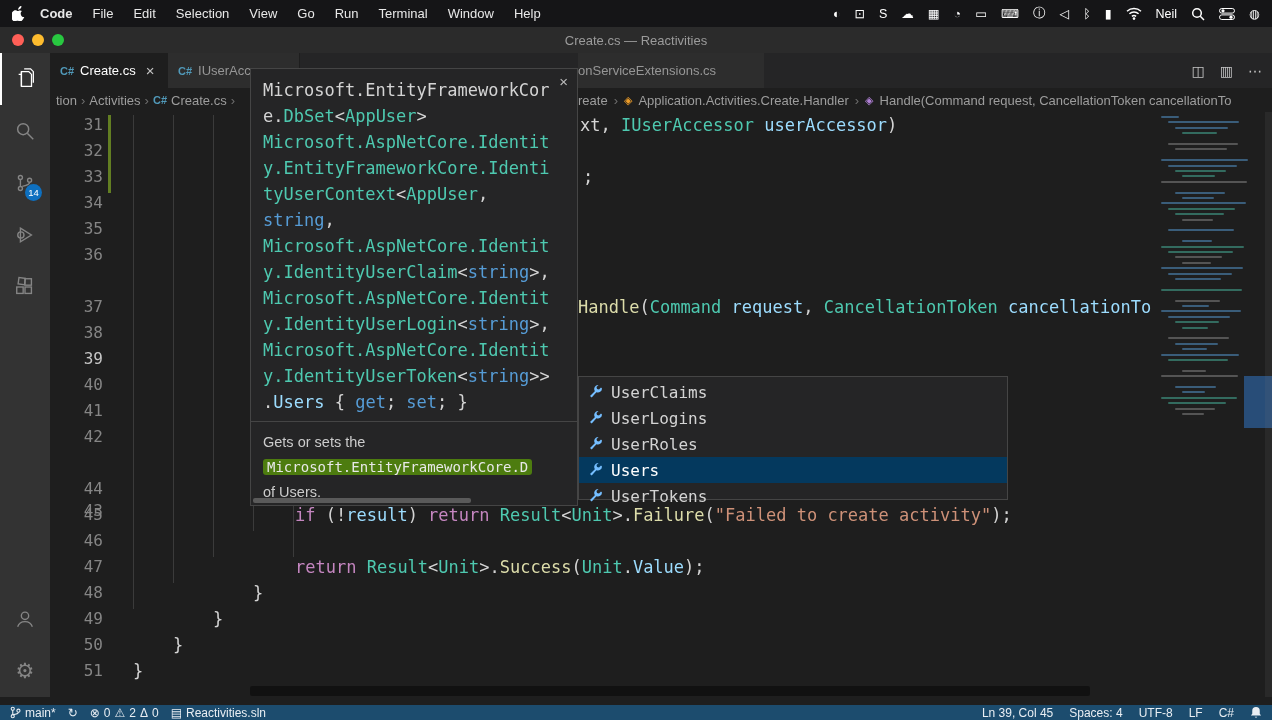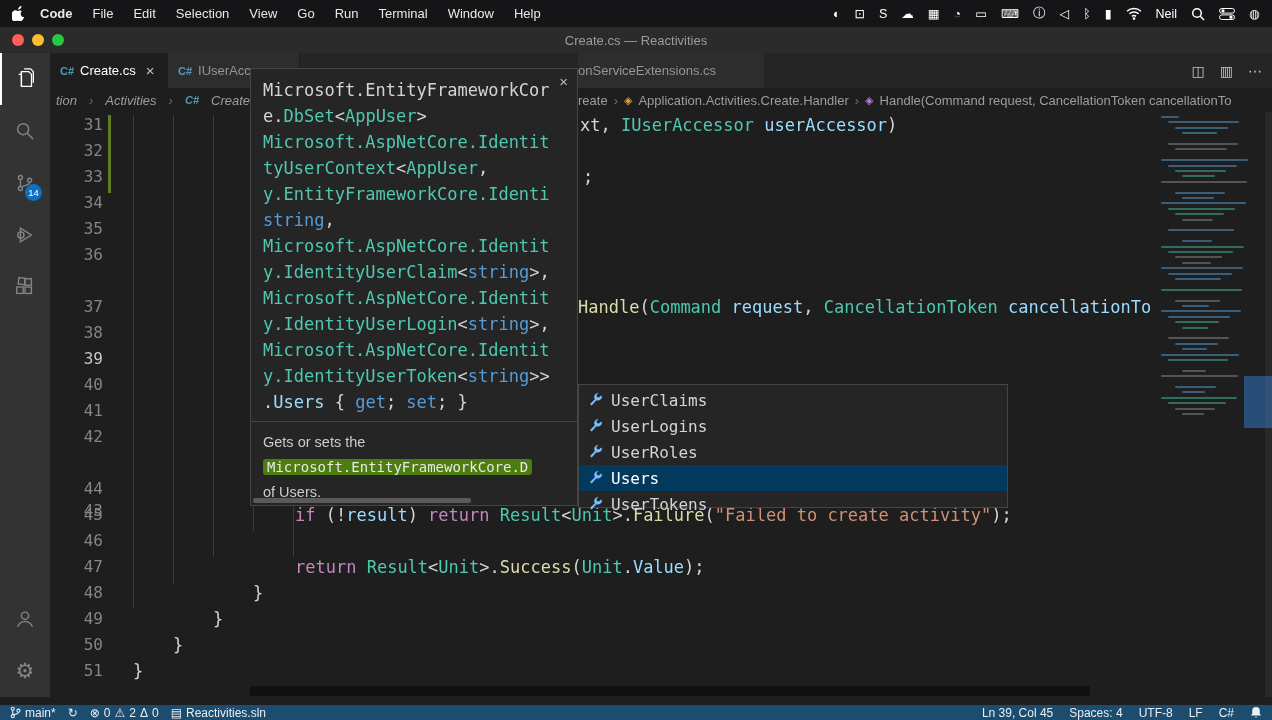--- a/index.html
+++ b/index.html
@@ -32,21 +32,21 @@
   .tabbar{position:absolute;left:50px;top:53px;right:0;height:35px;background:#252526;}
   .tab{position:absolute;top:0;height:35px;display:flex;align-items:center;gap:6px;padding:0 10px;font-size:13px;white-space:nowrap;overflow:hidden;border-right:1px solid #1e1e1e;}
   .tab-active{background:#1e1e1e;color:#ffffff;}
   .tab-inactive{background:#2d2d2d;color:#969696;}
   .cs-icon{color:#519aba;font-weight:700;font-size:11px;}
   .tab-close{margin-left:4px;color:#c5c5c5;font-size:15px;}
   .tab-actions{position:absolute;right:10px;top:0;height:35px;display:flex;align-items:center;gap:15px;color:#c5c5c5;font-size:14px;}
 
   
   .breadcrumbs{position:absolute;left:50px;top:88px;right:0;height:24px;background:#1e1e1e;color:#9d9d9d;font-size:13px;}
-  .bc-left{position:absolute;left:6px;top:0;height:24px;display:flex;align-items:center;gap:12px;white-space:nowrap;font-style:italic;}
+  .bc-left{position:absolute;left:6px;top:0;height:24px;display:flex;align-items:center;gap:4px;white-space:nowrap;}
   .bc-right{position:absolute;left:528px;top:0;right:0;height:24px;display:flex;align-items:center;gap:6px;white-space:nowrap;overflow:hidden;}
   .bc-sep{color:#6e6e6e;}
   .sym-class{color:#ee9d28;font-size:11px;}
   .sym-method{color:#b180d7;font-size:11px;}
 
   
   .editor{position:absolute;left:50px;top:112px;right:0;bottom:23px;background:#1e1e1e;overflow:hidden;}
   .gutter{position:absolute;inset:0;}
   .ln{position:absolute;left:0;width:53px;height:26px;line-height:26px;text-align:right;color:#858585;font:16px "DejaVu Sans Mono",monospace;}
   .ln.cur{color:#c6c6c6;}
@@ -65,21 +65,21 @@
   .popup{position:absolute;left:250px;top:68px;width:328px;height:438px;background:#252526;border:1px solid #454545;z-index:40;color:#d4d4d4;}
   .pp-code{padding:8px 12px 0 12px;font:17px "DejaVu Sans Mono",monospace;}
   .pp-line{height:26px;line-height:26px;white-space:pre;}
   .pp-docs{border-top:1px solid #454545;margin-top:6px;padding:8px 12px;font-size:14.5px;color:#cccccc;}
   .pp-doc-line{line-height:25px;}
   .pp-chip{display:inline-block;background:#4d7c0f;border-radius:3px;padding:0 4px;font:14px "DejaVu Sans Mono",monospace;color:#e8e8e8;}
   .pp-close{position:absolute;top:4px;right:9px;color:#bbbbbb;font-size:15px;}
   .pp-scroll{position:absolute;left:2px;bottom:2px;width:218px;height:5px;background:#5a5a5a;border-radius:2px;}
 
   
-  .suggest{position:absolute;left:578px;top:376px;width:430px;height:124px;background:#252526;border:1px solid #454545;z-index:50;margin-top:8px;}
+  .suggest{position:absolute;left:578px;top:376px;width:430px;height:124px;background:#252526;border:1px solid #454545;z-index:50;}
   .sg-row{position:absolute;left:0;right:0;height:26px;display:flex;align-items:center;gap:8px;padding:0 8px;font:16px "DejaVu Sans Mono",monospace;color:#d4d4d4;}
   .sg-row.sel{background:#04395e;color:#ffffff;}
   .sg-icon{width:16px;height:16px;flex:none;display:flex;align-items:center;}
 
   
   .statusbar{position:absolute;left:0;right:0;bottom:0;height:15px;background:#1c4c6e;color:#e9eef3;display:flex;align-items:center;font-size:12px;padding:0 10px;gap:12px;}
   .sb-item{display:flex;align-items:center;gap:4px;white-space:nowrap;}
   .sb-right{margin-left:auto;display:flex;align-items:center;gap:16px;}
   .sb-icon{display:inline-flex;align-items:center;font-size:12px;}
 </style>
@@ -340,22 +340,22 @@
     <div class="vscrollbar"></div>
     <div class="hscroll"></div>
   </div>
 
   <div class="popup">
     <span class="pp-close">×</span>
     <div class="pp-code">
         <div class="pp-line"><span class="pl">Microsoft.EntityFrameworkCor</span></div>
         <div class="pp-line"><span class="pl">e.</span><span class="ty">DbSet</span><span class="pl">&lt;</span><span class="ty">AppUser</span><span class="pl">&gt;</span></div>
         <div class="pp-line"><span class="ty">Microsoft.AspNetCore.Identit</span></div>
+        <div class="pp-line"><span class="ty">y.EntityFrameworkCore.Identi</span></div>
         <div class="pp-line"><span class="ty">tyUserContext</span><span class="pl">&lt;</span><span class="ty">AppUser</span><span class="pl">,</span></div>
-        <div class="pp-line"><span class="ty">y.EntityFrameworkCore.Identi</span></div>
         <div class="pp-line"><span class="kwb">string</span><span class="pl">,</span></div>
         <div class="pp-line"><span class="ty">Microsoft.AspNetCore.Identit</span></div>
         <div class="pp-line"><span class="ty">y.IdentityUserClaim</span><span class="pl">&lt;</span><span class="kwb">string</span><span class="pl">&gt;,</span></div>
         <div class="pp-line"><span class="ty">Microsoft.AspNetCore.Identit</span></div>
         <div class="pp-line"><span class="ty">y.IdentityUserLogin</span><span class="pl">&lt;</span><span class="kwb">string</span><span class="pl">&gt;,</span></div>
         <div class="pp-line"><span class="ty">Microsoft.AspNetCore.Identit</span></div>
         <div class="pp-line"><span class="ty">y.IdentityUserToken</span><span class="pl">&lt;</span><span class="kwb">string</span><span class="pl">&gt;&gt;</span></div>
         <div class="pp-line"><span class="pl">.</span><span class="pr">Users</span><span class="pl"> { </span><span class="kwb">get</span><span class="pl">; </span><span class="kwb">set</span><span class="pl">; }</span></div>
       </div>
     <div class="pp-docs">

